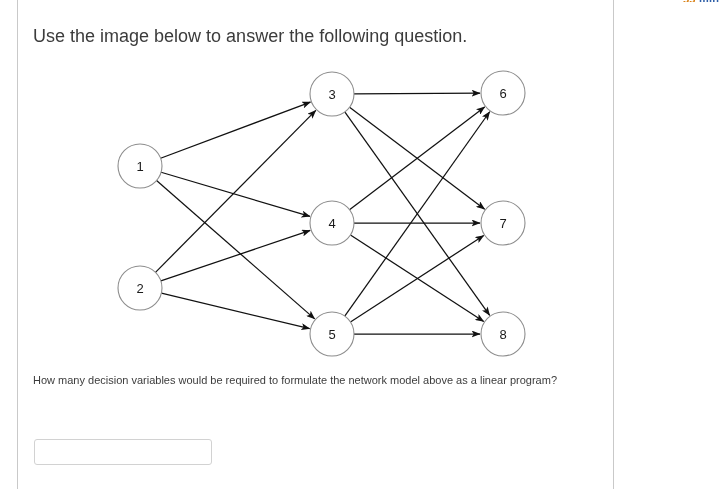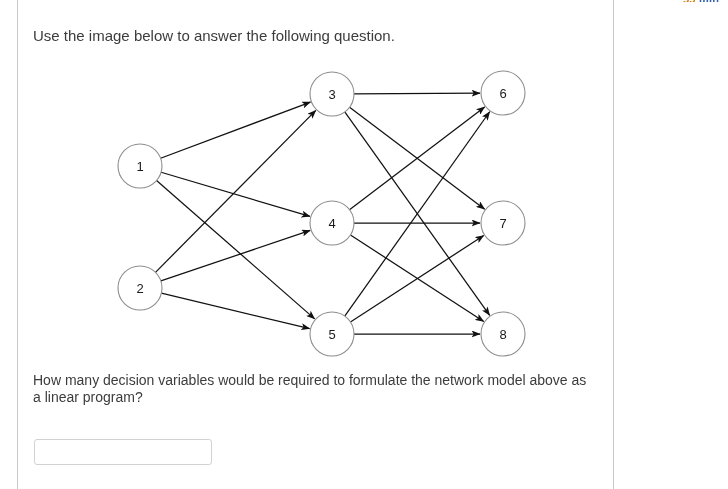--- a/index.html
+++ b/index.html
@@ -50,21 +50,21 @@
   .content {
     position: absolute;
     left: 33px;
     top: 0;
     width: 560px;
   }
   .prompt-intro {
     position: absolute;
     top: 28px;
     left: 0;
-    font-size: 15px;
+    font-size: 18px;
     line-height: 16px;
     color: #3c3c3c;
     white-space: nowrap;
   }
 
   
   .diagram-wrap {
     position: absolute;
     left: 0;
     top: 58px;
@@ -91,21 +91,21 @@
     stroke-width: 1.25;
     fill: none;
   }
 
   
   .question-text {
     position: absolute;
     top: 372px;
     left: 0;
     width: 558px;
-    font-size: 14px;
+    font-size: 11px;
     line-height: 17px;
     color: #3c3c3c;
   }
 
   
   .answer-field {
     position: absolute;
     top: 439px;
     left: 1px;
     width: 178px;

